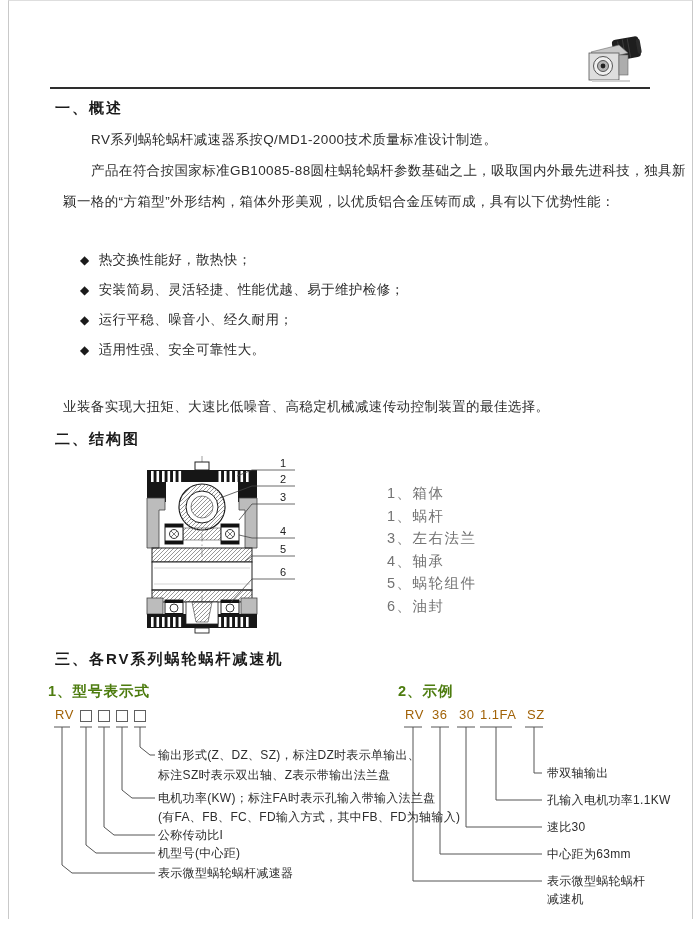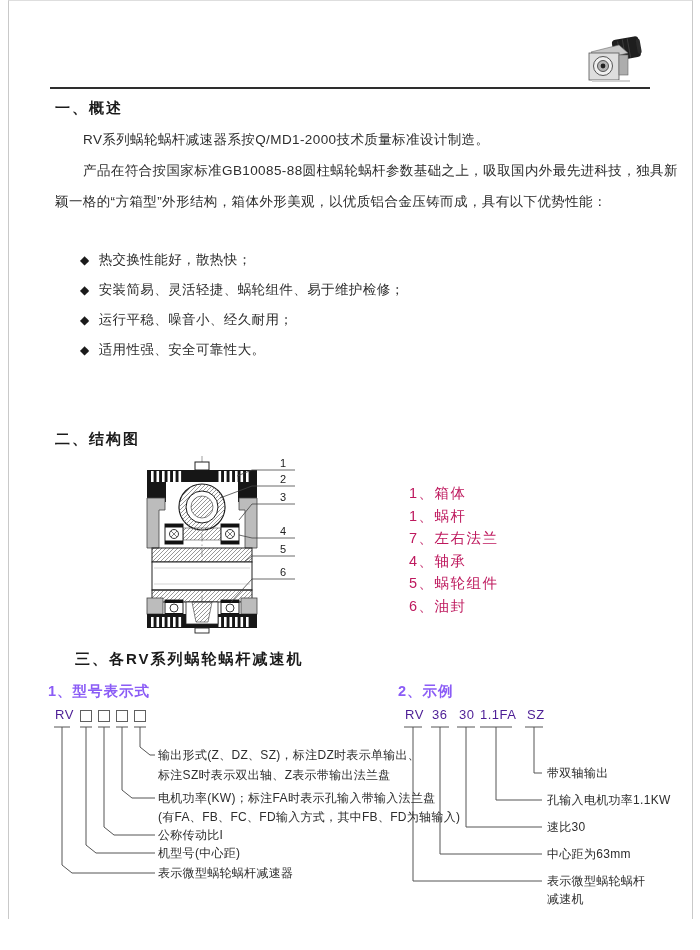--- a/index.html
+++ b/index.html
@@ -1,28 +1,28 @@
 <!DOCTYPE html>
 <html><head>
 <meta charset="utf-8">
 <style>
   html,body{margin:0;padding:0;background:#fff;}
   .page{position:relative;width:700px;height:919px;background:#fff;overflow:hidden;
         font-family:"Liberation Sans","DejaVu Sans",sans-serif;}
   .frame{position:absolute;left:8px;top:0;width:683px;height:944px;
          border-left:1px solid #c9c9c9;border-right:1px solid #c9c9c9;border-top:1px solid #dedede;}
   .h1{position:absolute;font-size:15px;font-weight:bold;color:#1b1b1b;letter-spacing:2px;white-space:nowrap;}
-  .h2{position:absolute;font-size:14.5px;font-weight:bold;color:#8b5cf6;letter-spacing:1px;white-space:nowrap;}
-  .body-line{position:absolute;left:55px;font-size:13.5px;color:#2d2d2d;letter-spacing:0.4px;white-space:nowrap;text-align:center;}
+  .h2{position:absolute;font-size:14.5px;font-weight:bold;color:#4d7c0f;letter-spacing:1px;white-space:nowrap;}
+  .body-line{position:absolute;left:63px;font-size:13.5px;color:#2d2d2d;letter-spacing:0.4px;white-space:nowrap;text-align:center;}
   .ind{padding-left:28px;}
   .bullet-row{position:absolute;left:80px;font-size:13.5px;color:#2d2d2d;letter-spacing:0.4px;white-space:nowrap;}
   .bullet-row .mk{font-size:12px;margin-right:9px;color:#1b1b1b;}
-  .legend{position:absolute;left:409px;top:482px;font-size:14.5px;color:#be185d;
+  .legend{position:absolute;left:387px;top:482px;font-size:14.5px;color:#737373;
           line-height:22.6px;letter-spacing:1.5px;}
-  .code-txt{position:absolute;font-size:13px;color:#4c1d95;letter-spacing:0.5px;white-space:nowrap;}
+  .code-txt{position:absolute;font-size:13px;color:#a16207;letter-spacing:0.5px;white-space:nowrap;}
   .codebox{position:absolute;top:710px;width:10px;height:10px;border:1.5px solid #606060;background:#fff;}
   .lbl{position:absolute;font-size:12px;color:#2d2d2d;letter-spacing:0.3px;white-space:nowrap;}
   .rule{position:absolute;left:50px;top:87px;width:600px;height:2px;background:#2e2e2e;}
   .footer-bar{position:absolute;left:0;top:944px;width:700px;height:6px;background:#a6abb1;border-top:1px solid #8d939a;}
   svg{position:absolute;}
   svg text{font-family:"Liberation Sans","DejaVu Sans",sans-serif;}
 </style>
 </head>
 <body>
 
@@ -50,29 +50,30 @@
 
   <div class="h1" style="left:55px;top:99px;">一、概述</div>
   <div class="body-line ind" style="top:131px;">RV系列蜗轮蜗杆减速器系按Q/MD1-2000技术质量标准设计制造。</div>
   <div class="body-line ind" style="top:162px;">产品在符合按国家标准GB10085-88圆柱蜗轮蜗杆参数基础之上，吸取国内外最先进科技，独具新</div>
   <div class="body-line" style="top:193px;">颖一格的“方箱型”外形结构，箱体外形美观，以优质铝合金压铸而成，具有以下优势性能：</div>
 
   <div class="bullet-row" style="top:251px;">
     <span class="mk">◆</span><span>热交换性能好，散热快；</span>
   </div>
   <div class="bullet-row" style="top:281px;">
-    <span class="mk">◆</span><span>安装简易、灵活轻捷、蜗轮组件、易于维护检修；</span>
+    <span class="mk">◆</span><span>安装简易、灵活轻捷、性能优越、易于维护检修；</span>
   </div>
   <div class="bullet-row" style="top:311px;">
     <span class="mk">◆</span><span>运行平稳、噪音小、经久耐用；</span>
   </div>
   <div class="bullet-row" style="top:341px;">
     <span class="mk">◆</span><span>适用性强、安全可靠性大。</span>
   </div>
 
+  <div class="body-line" style="top:398px;">业装备实现大扭矩、大速比低噪音、高稳定机械减速传动控制装置的最佳选择。</div>
 
   <div class="h1" style="left:55px;top:430px;">二、结构图</div>
 
   <svg style="left:140px;top:450px;" width="170" height="185" viewBox="0 0 170 185">
     <defs>
       <pattern id="hatch" patternUnits="userSpaceOnUse" width="4" height="4">
         <path d="M0,4 L4,0" stroke="#6b6b6b" stroke-width="0.7"></path>
       </pattern>
     </defs>
 
@@ -187,27 +188,27 @@
       <text x="140" y="51">3</text>
       <text x="140" y="85">4</text>
       <text x="140" y="103">5</text>
       <text x="140" y="126">6</text>
     </g>
   </svg>
 
   <div class="legend">
     <div>1、箱体</div>
     <div>1、蜗杆</div>
-    <div>7、左右法兰</div>
+    <div>3、左右法兰</div>
     <div>4、轴承</div>
     <div>5、蜗轮组件</div>
     <div>6、油封</div>
   </div>
 
-  <div class="h1" style="left:55px;top:650px;margin-left:20px;">三、各RV系列蜗轮蜗杆减速机</div>
+  <div class="h1" style="left:55px;top:650px;">三、各RV系列蜗轮蜗杆减速机</div>
   <div class="h2" style="left:48px;top:682px;">1、型号表示式</div>
   <div class="h2" style="left:398px;top:682px;">2、示例</div>
 
   <div class="code-txt" style="left:55px;top:707px;">RV</div>
   <div class="codebox" style="left:80px;"></div>
   <div class="codebox" style="left:98px;"></div>
   <div class="codebox" style="left:116px;"></div>
   <div class="codebox" style="left:134px;"></div>
 
   <div class="code-txt" style="left:405px;top:707px;">RV</div>

